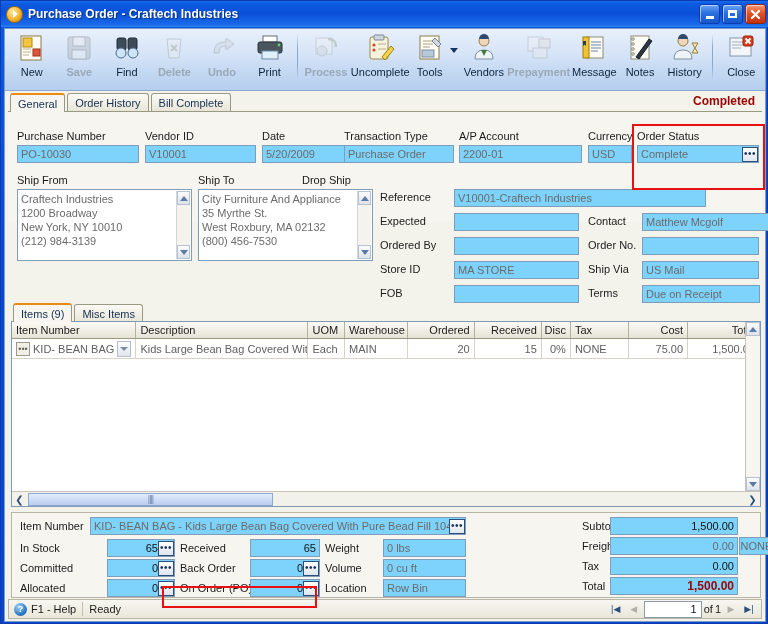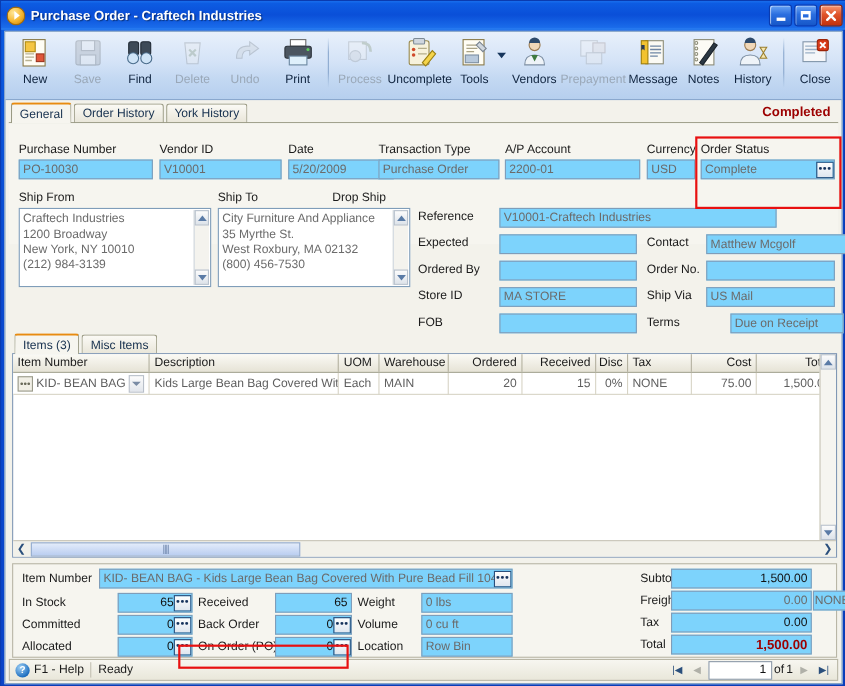--- a/index.html
+++ b/index.html
@@ -72,39 +72,39 @@
     display: flex; align-items: flex-start; padding-left: 3px;
   }
   .tb-item {
     width: 50px; height: 60px; display: flex; flex-direction: column;
     align-items: center; justify-content: flex-start; padding-top: 4px;
     cursor: default;
   }
   .tb-item .tb-label {
     font-size: 11px; color: #10243f; margin-top: 3px; white-space: nowrap;
   }
-  .tb-item.disabled .tb-label { color: #9aa8b8; }
+  .tb-item.disabled .tb-label { color: #9aa8b8; font-weight: bold; }
   .tb-item.disabled .icon-box { opacity: .38; filter: grayscale(75%); }
   .icon-box { width: 32px; height: 30px; position: relative; }
   .tb-sep {
     width: 1px; height: 46px; margin: 5px 4px 0 4px;
     background: linear-gradient(to bottom, rgba(255,255,255,0) 0%, #8aa8ce 30%, #8aa8ce 70%, rgba(255,255,255,0) 100%);
   }
   .tb-caret {
     width: 12px; height: 60px; display: flex; align-items: center; justify-content: center;
     padding-bottom: 18px;
   }
   .tb-caret::after {
     content: ""; width: 0; height: 0;
     border-left: 4px solid transparent; border-right: 4px solid transparent;
     border-top: 5px solid #17365c;
   }
 
   
-  #tabstrip1 { position: absolute; left: 5px; top: 64px; height: 19px; display: flex; align-items: center; }
+  #tabstrip1 { position: absolute; left: 5px; top: 64px; height: 19px; display: flex; align-items: flex-start; }
   .tab {
     height: 18px; padding: 0 7px; margin-right: 2px;
     background: linear-gradient(to bottom,#fbfaf5,#e8e5d8);
     border: 1px solid #9a9a84; border-bottom: none;
     border-radius: 3px 3px 0 0;
     display: flex; align-items: center; font-size: 11px; color: #16304e;
   }
   .tab.active {
     background: #f6f5ef; height: 19px;
     border-top: 2px solid #e88b10;
@@ -462,21 +462,21 @@
             <path d="M20.5 5.5 l5 5 M25.5 5.5 l-5 5" stroke="#fff" stroke-width="1.8"></path>
           </svg>
         </div>
         <span class="tb-label">Close</span>
       </div>
     </div>
 
     <div id="tabstrip1">
       <div class="tab active">General</div>
       <div class="tab">Order History</div>
-      <div class="tab">York History</div>
+      <div class="tab">Bill Complete</div>
     </div>
     <div id="tabline1"></div>
 
     <span id="completed-label">Completed</span>
 
     <div id="headerpanel">
 
       <span class="lbl" style="left:9px; top:18px">Purchase Number</span>
       <div class="fld" style="left:9px; top:33px; width:122px">PO-10030</div>
 
@@ -540,27 +540,27 @@
       <div class="fld empty" style="left:634px; top:125px; width:117px"></div>
 
       <span class="lbl" style="left:372px; top:151px">Store ID</span>
       <div class="fld" style="left:446px; top:149px; width:125px">MA STORE</div>
       <span class="lbl" style="left:580px; top:151px">Ship Via</span>
       <div class="fld" style="left:634px; top:149px; width:117px">US Mail</div>
 
       <span class="lbl" style="left:372px; top:175px">FOB</span>
       <div class="fld empty" style="left:446px; top:173px; width:125px"></div>
       <span class="lbl" style="left:580px; top:175px">Terms</span>
-      <div class="fld" style="left:656px; top:173px; width:103px">Due on Receipt</div>
+      <div class="fld" style="left:634px; top:173px; width:118px">Due on Receipt</div>
     </div>
 
     <div id="status-annot"></div>
 
     <div id="tabstrip2">
-      <div class="tab active">Items (3)</div>
+      <div class="tab active">Items (9)</div>
       <div class="tab">Misc Items</div>
     </div>
 
     <div id="itemsframe">
       <div id="grid-head">
         <div class="gh" style="width:130px">Item Number</div>
         <div class="gh" style="width:180px">Description</div>
         <div class="gh" style="width:38px">UOM</div>
         <div class="gh" style="width:65px">Warehouse</div>
         <div class="gh r" style="width:70px">Ordered</div>

